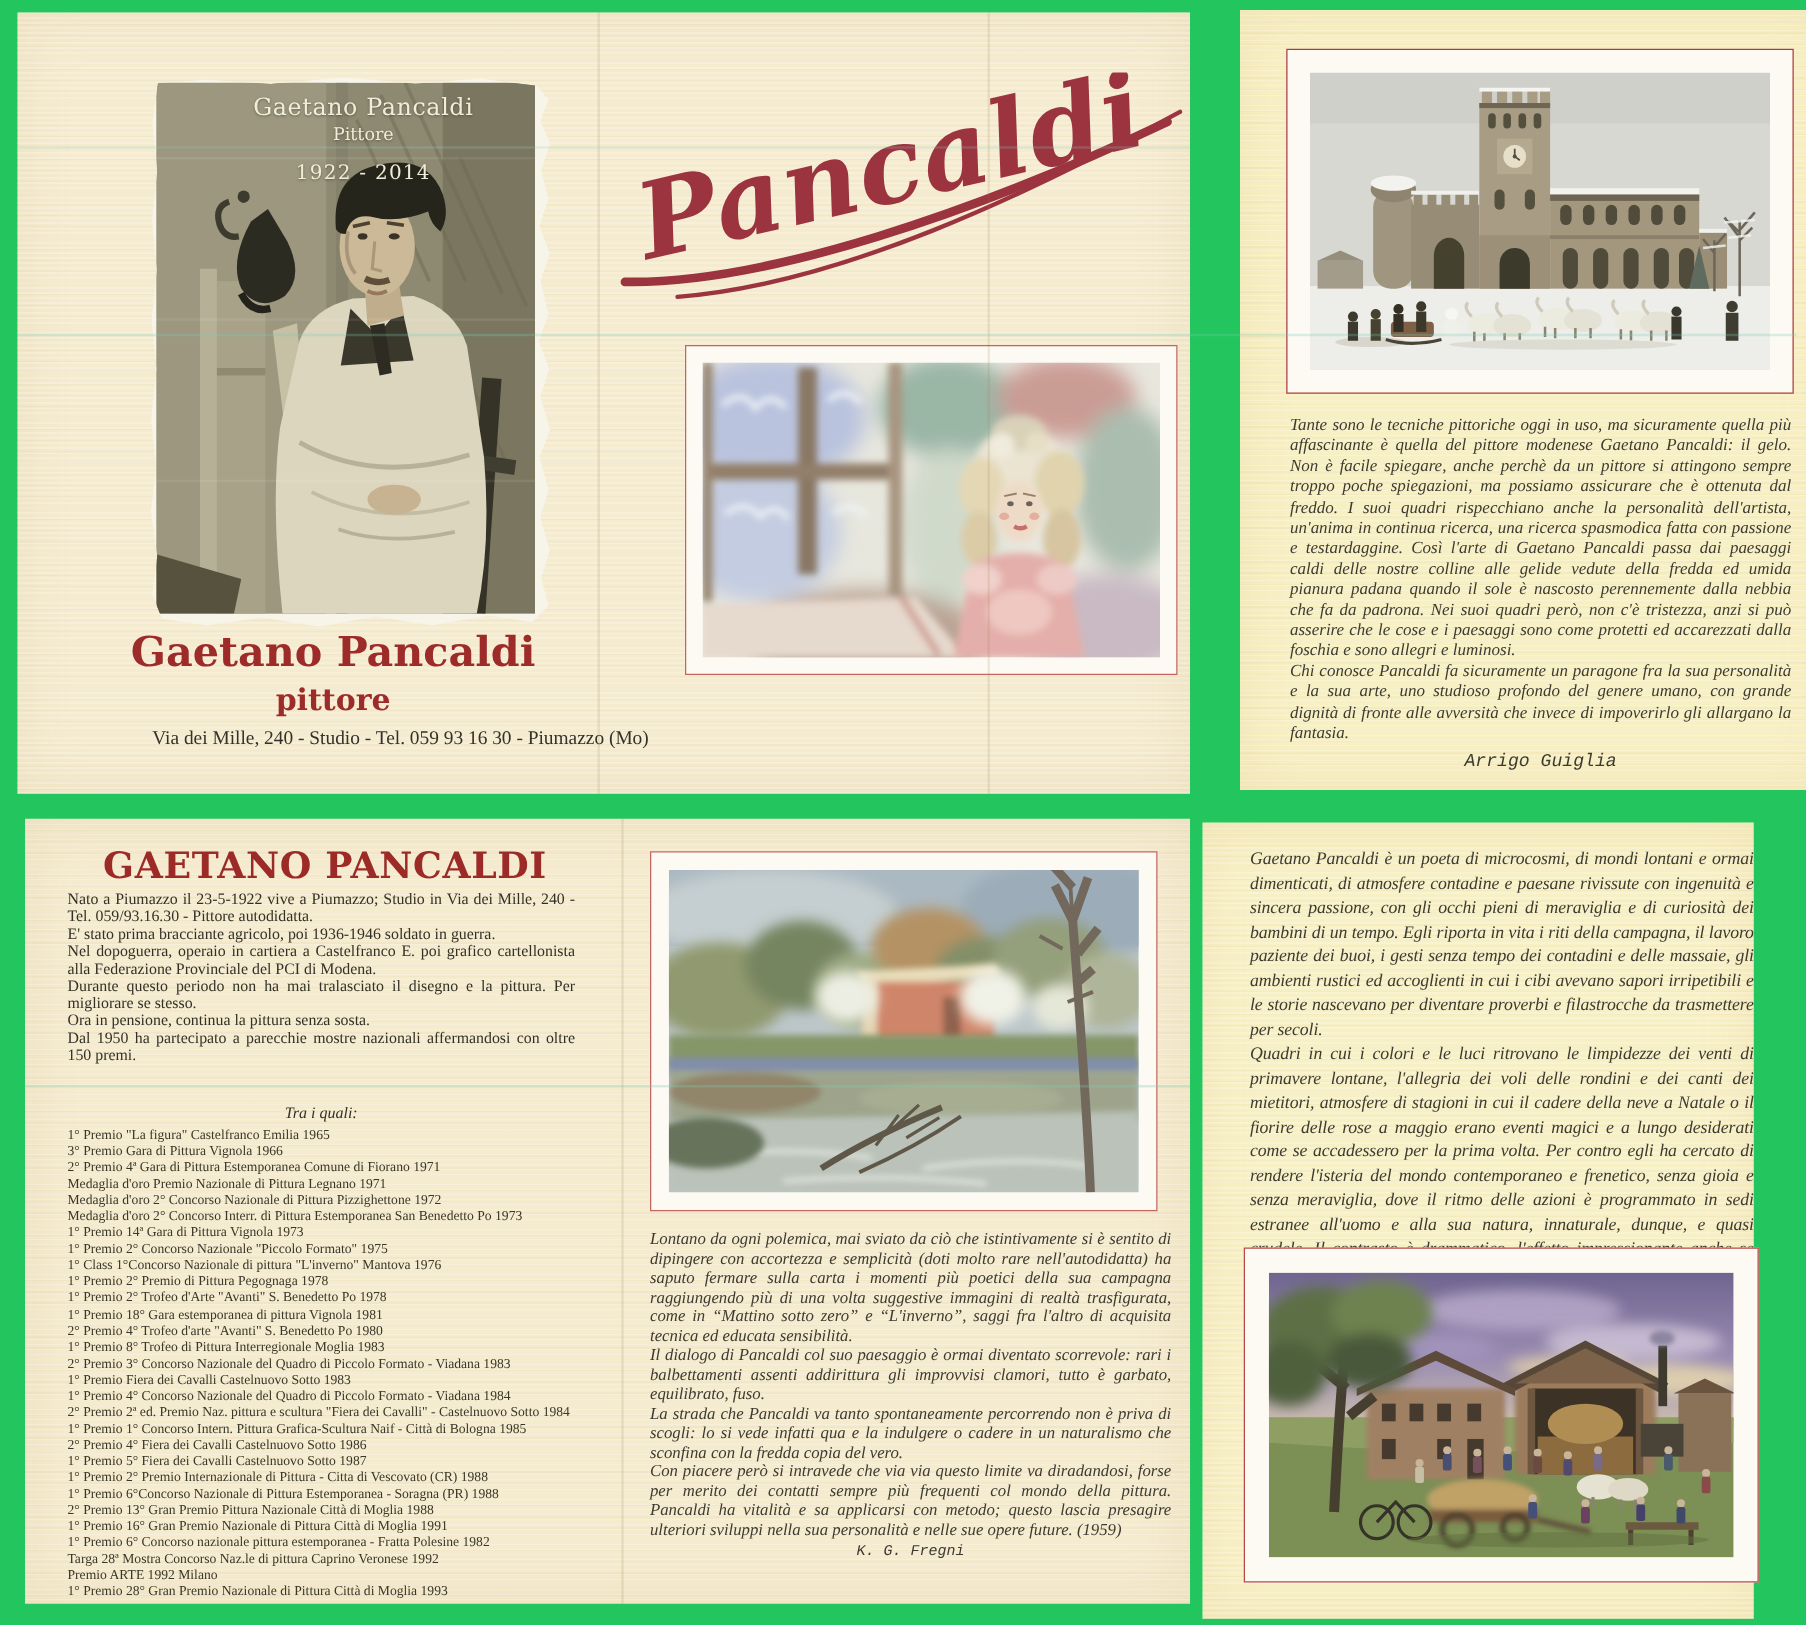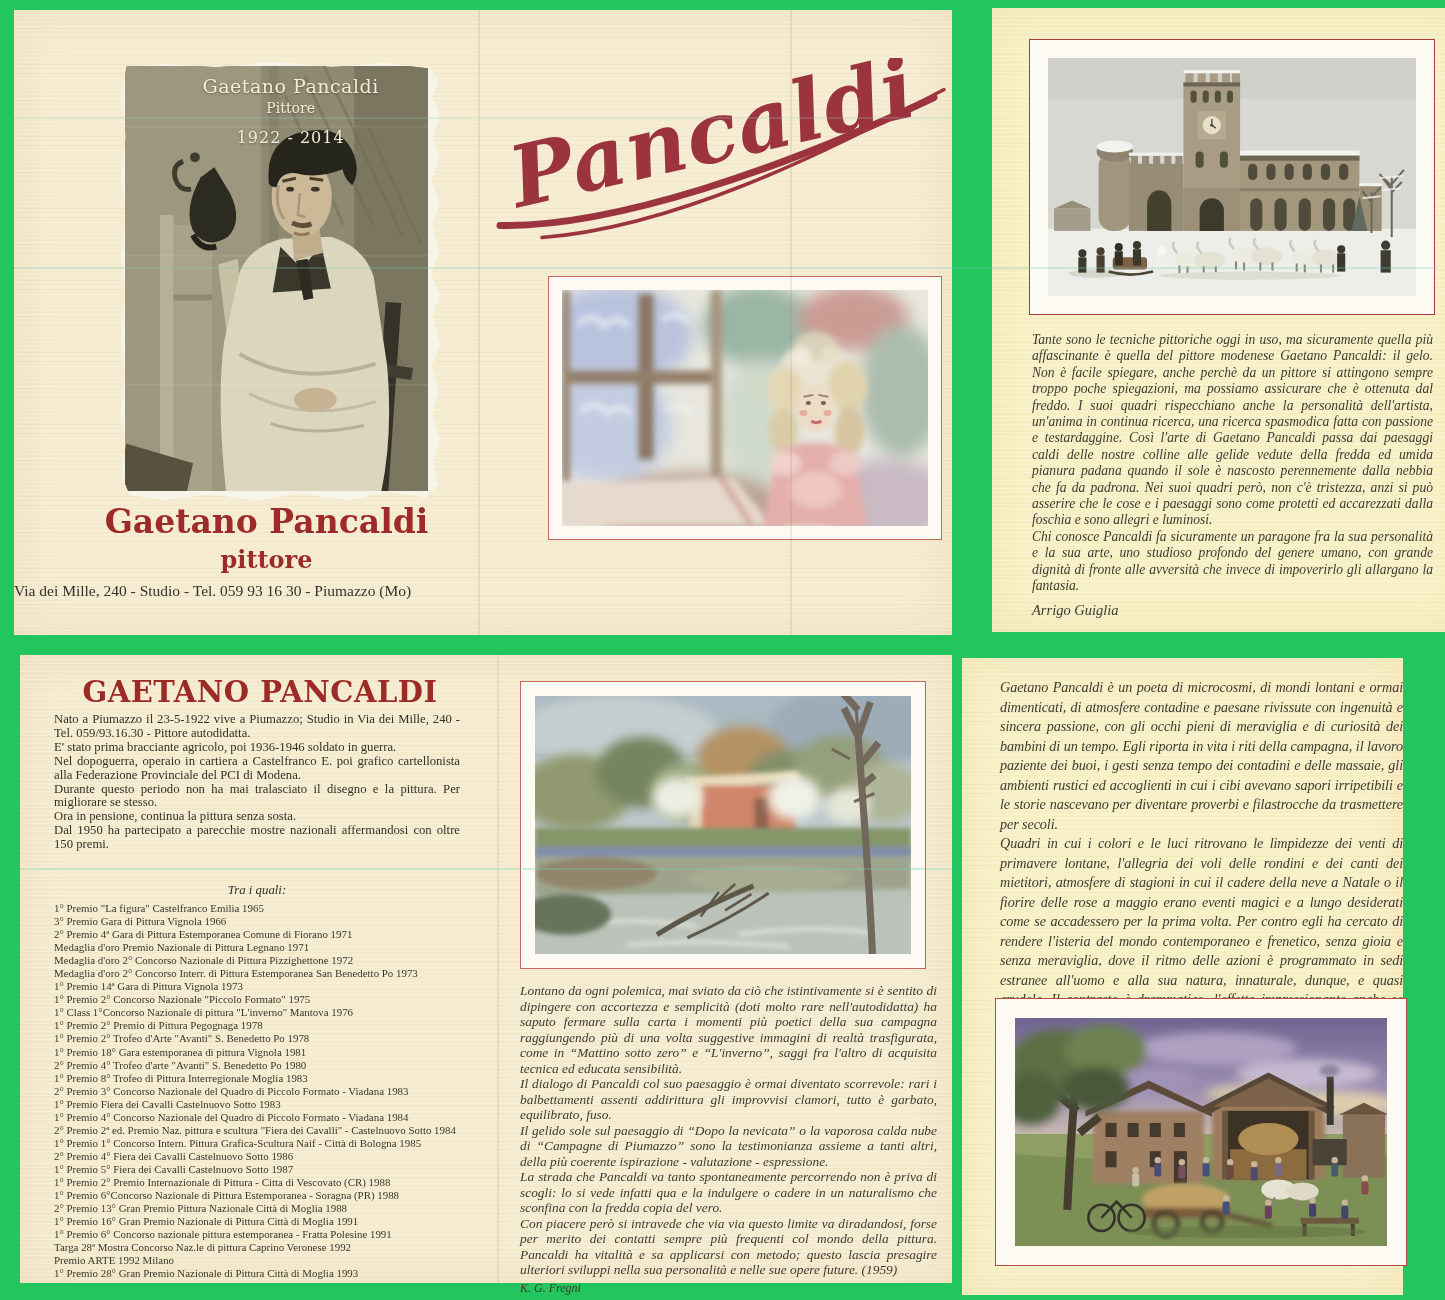--- a/index.html
+++ b/index.html
@@ -26,21 +26,21 @@
   .photo-overlay{position:absolute;left:16%;top:13px;width:74%;text-align:center;
      font-family:"DejaVu Serif", serif;color:#f1edda;text-shadow:0 1px 2px rgba(55,55,35,0.55);z-index:4;}
   .po-name{font-size:19px;letter-spacing:0.5px;}
   .po-role{font-size:14px;margin-top:3px;}
   .po-years{font-size:16px;margin-top:12px;letter-spacing:1px;}
 
   .tl-title{position:absolute;left:0;top:492px;width:505px;text-align:center;
      font-family:"DejaVu Serif", serif;font-weight:bold;font-size:33px;color:#9c2b29;z-index:2;}
   .tl-sub{position:absolute;left:0;top:535px;width:505px;text-align:center;
      font-family:"DejaVu Serif", serif;font-weight:bold;font-size:24px;color:#9c2b29;z-index:2;}
-  .tl-addr{position:absolute;left:0;top:572px;width:505px;text-align:left;
+  .tl-addr{position:absolute;left:0;top:572px;width:505px;text-align:right;
      font-size:15.5px;color:#33312a;z-index:2;font-family:Liberation Serif, serif;}
 
   .signature-box{position:absolute;left:468px;top:48px;width:475px;height:208px;z-index:2;}
   .signature-box svg{width:100%;height:100%;display:block;}
 
   
   .frame{position:absolute;background:#fcfaf3;z-index:2;}
   .frame .art{position:absolute;overflow:hidden;}
   .frame .art svg{width:100%;height:100%;display:block;}
   .frame-woman{left:534px;top:266px;width:392px;height:262px;border:1px solid #c4655f;}
@@ -51,21 +51,21 @@
   .frame-landscape .art{inset:14px;}
   .frame-farm{left:33px;top:340px;width:410px;height:266px;border:1px solid #b84846;}
   .frame-farm .art{inset:19px;}
 
   
   .essay{position:absolute;font-style:italic;text-align:justify;color:#3d3b30;z-index:2;}
   .essay p{margin:0;}
   .essay-tr{left:40px;top:324px;width:401px;font-size:13.6px;line-height:16.4px;}
   .essay-fregni{left:500px;top:328px;width:417px;font-size:13.4px;line-height:15.5px;}
   .essay-br{left:38px;top:20px;width:403px;font-size:14.2px;line-height:19.5px;letter-spacing:-0.1px;}
-  .sig{text-align:left;font-style:italic;color:#3d3b30;}
+  .sig{text-align:center;font-style:italic;color:#3d3b30;font-family:Liberation Mono, monospace;}
   .sig-tr{margin-top:7px;font-size:14.5px;}
   .sig-fregni{margin-top:3px;font-size:12px;}
   .sig-br{margin-top:5px;font-size:14.5px;}
 
   
   .bl-heading{position:absolute;left:0;top:20px;width:480px;text-align:center;
      font-family:"DejaVu Serif", serif;font-weight:bold;font-size:29px;color:#9c2b27;letter-spacing:0.5px;z-index:2;}
   .bio{position:absolute;left:34px;top:58px;width:406px;font-size:12.7px;line-height:13.9px;
      text-align:justify;color:#333126;z-index:2;}
   .bio p{margin:0;}
@@ -366,21 +366,21 @@
         <div>1° Premio Fiera dei Cavalli Castelnuovo Sotto 1983</div>
         <div>1° Premio 4° Concorso Nazionale del Quadro di Piccolo Formato - Viadana 1984</div>
         <div>2° Premio 2ª ed. Premio Naz. pittura e scultura "Fiera dei Cavalli" - Castelnuovo Sotto 1984</div>
         <div>1° Premio 1° Concorso Intern. Pittura Grafica-Scultura Naif - Città di Bologna 1985</div>
         <div>2° Premio 4° Fiera dei Cavalli Castelnuovo Sotto 1986</div>
         <div>1° Premio 5° Fiera dei Cavalli Castelnuovo Sotto 1987</div>
         <div>1° Premio 2° Premio Internazionale di Pittura - Citta di Vescovato (CR) 1988</div>
         <div>1° Premio 6°Concorso Nazionale di Pittura Estemporanea - Soragna (PR) 1988</div>
         <div>2° Premio 13° Gran Premio Pittura Nazionale Città di Moglia 1988</div>
         <div>1° Premio 16° Gran Premio Nazionale di Pittura Città di Moglia 1991</div>
-        <div>1° Premio 6° Concorso nazionale pittura estemporanea - Fratta Polesine 1991</div>
+        <div>1° Premio 6° Concorso nazionale pittura estemporanea - Fratta Polesine 1982</div>
         <div>Targa 28ª Mostra Concorso Naz.le di pittura Caprino Veronese 1992</div>
         <div>Premio ARTE 1992 Milano</div>
         <div>1° Premio 28° Gran Premio Nazionale di Pittura Città di Moglia 1993</div>
       </div>
 
     <div class="frame frame-landscape">
       <div class="art">
         <svg viewBox="0 0 370 254" preserveAspectRatio="none" role="img" aria-label="watercolor landscape with red farmhouse and stream">
           <defs>
             <filter id="lb" x="-40%" y="-40%" width="180%" height="180%">
@@ -438,21 +438,20 @@
           </g>
           <ellipse cx="30" cy="215" rx="45" ry="20" fill="#5f6d52" filter="url(#lb2)"></ellipse>
           <rect width="370" height="254" fill="#ffffff" opacity="0.05"></rect>
         </svg>
       </div>
     </div>
     <div class="essay essay-fregni">
       <div>
           <p>Lontano da ogni polemica, mai sviato da ciò che istintivamente si è sentito di dipingere con accortezza e semplicità (doti molto rare nell'autodidatta) ha saputo fermare sulla carta i momenti più poetici della sua campagna raggiungendo più di una volta suggestive immagini di realtà trasfigurata, come in “Mattino sotto zero” e “L'inverno”, saggi fra l'altro di acquisita tecnica ed educata sensibilità.</p>
           <p>Il dialogo di Pancaldi col suo paesaggio è ormai diventato scorrevole: rari i balbettamenti assenti addirittura gli improvvisi clamori, tutto è garbato, equilibrato, fuso.</p>
-          <p>Il gelido sole sul paesaggio di “Dopo la nevicata” o la vaporosa calda nube di “Campagne di Piumazzo” sono la testimonianza assieme a tanti altri, della più coerente ispirazione - valutazione - espressione.</p>
           <p>La strada che Pancaldi va tanto spontaneamente percorrendo non è priva di scogli: lo si vede infatti qua e la indulgere o cadere in un naturalismo che sconfina con la fredda copia del vero.</p>
           <p>Con piacere però si intravede che via via questo limite va diradandosi, forse per merito dei contatti sempre più frequenti col mondo della pittura. Pancaldi ha vitalità e sa applicarsi con metodo; questo lascia presagire ulteriori sviluppi nella sua personalità e nelle sue opere future. (1959)</p>
         </div>
       <div class="sig sig-fregni">K. G. Fregni</div>
     </div>
   </div>
 
   <div class="sheet tone-r sheet-br">
     <div class="essay essay-br">
       <div>

